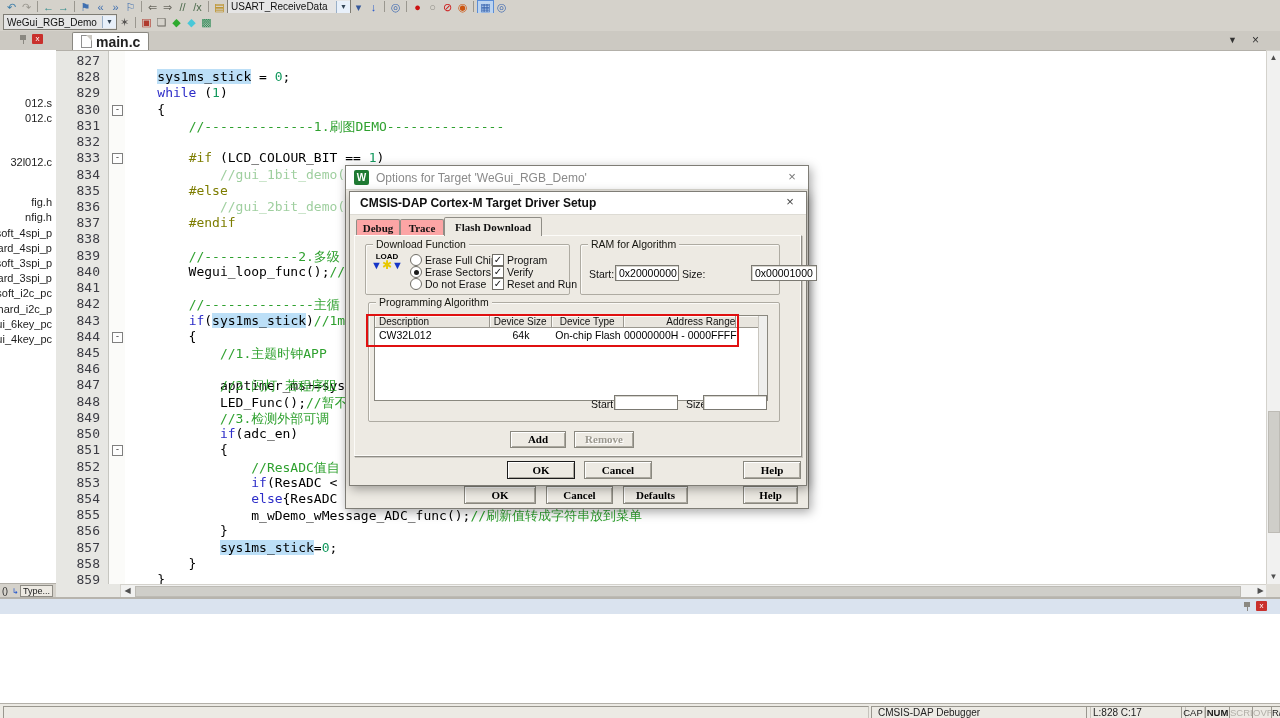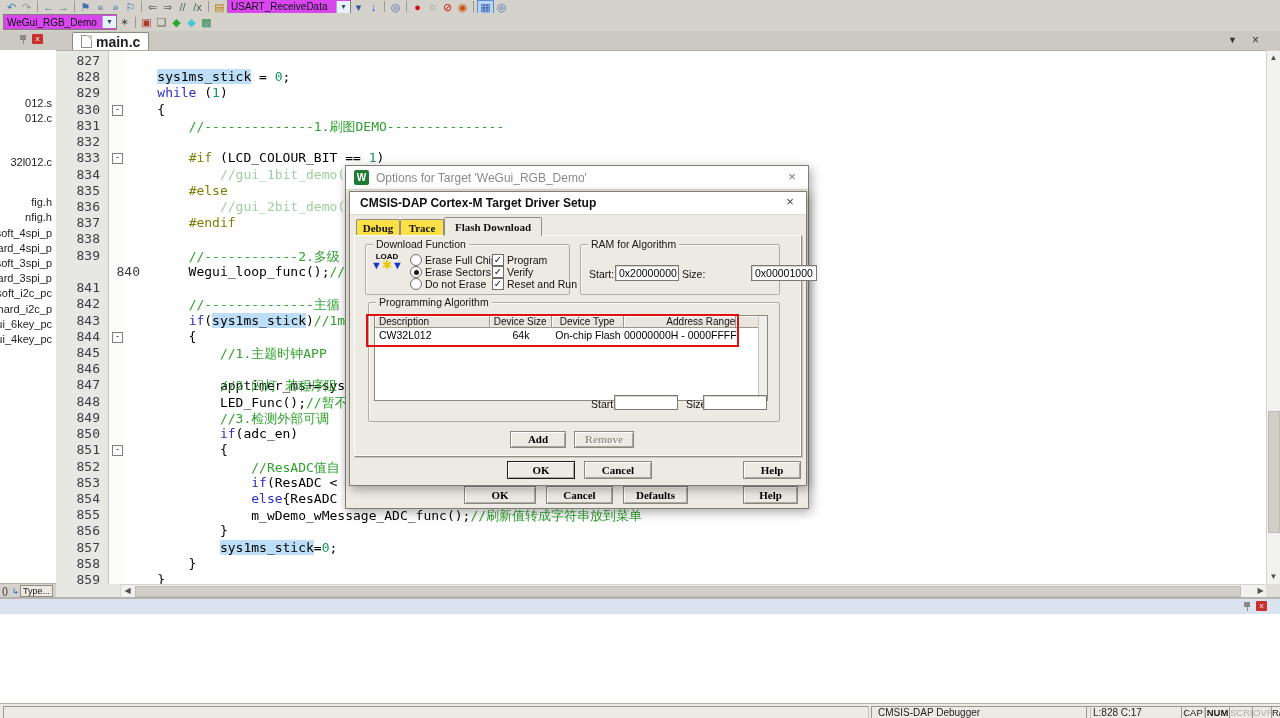--- a/index.html
+++ b/index.html
@@ -4,21 +4,21 @@
 <style>
   html,body{margin:0;padding:0;background:#fff;}
   .canvas{position:relative;width:1280px;height:718px;overflow:hidden;background:#fff;
           font-family:"Liberation Sans",sans-serif;-webkit-font-smoothing:antialiased;}
   .abs{position:absolute;}
 
   
   .tbar{background:#d5d2cb;border-bottom:1px solid #bdbab3;display:flex;align-items:center;overflow:hidden;}
   .ticon{font-size:11px;line-height:12px;width:15px;text-align:center;flex:0 0 auto;}
   .tsep{width:1px;height:11px;background:#9a978f;margin:0 3px;flex:0 0 auto;}
-  .combo{background:#d946ef;border:1px solid #7e7c74;height:14px;display:flex;align-items:center;
+  .combo{background:#e5e5e5;border:1px solid #7e7c74;height:14px;display:flex;align-items:center;
          font-size:10px;color:#111;flex:0 0 auto;}
   .combo .cval{flex:1;padding:0 3px;white-space:nowrap;overflow:hidden;}
   .combo .carr{width:13px;height:12px;background:#e8f0fa;border-left:1px solid #9ab0c8;
                font-size:7px;color:#345;text-align:center;line-height:12px;}
 
   
   .tabbar{background:#ccc9c2;border-bottom:1px solid #9a978f;}
   .edtab{background:#fff;border:1px solid #8a8881;border-bottom:none;border-radius:2px 2px 0 0;
          display:flex;align-items:center;gap:4px;padding:0 8px;font-size:14px;font-weight:bold;color:#222;}
   .docicon{width:9px;height:11px;background:#fdfdfd;border:1px solid #8f8f8f;position:relative;}
@@ -43,21 +43,21 @@
   
   .sbar{background:#f1f1f0;border:1px solid #d4d2cc;}
   .sarrow{position:absolute;color:#4f4f4f;font-size:8px;line-height:12px;width:13px;text-align:center;}
   .sthumb{position:absolute;background:#cfcec9;border:1px solid #bdbbb5;}
 
   
   .dlg{background:#edeae3;border:1px solid #7f7d76;box-shadow:2px 3px 10px rgba(0,0,0,.35);}
   .dtitle{position:absolute;left:0;top:0;right:0;height:23px;background:#fff;border-bottom:1px solid #dddbd4;}
   .dtitle .ttext{position:absolute;top:5px;font-size:12px;white-space:nowrap;}
   .dclose{position:absolute;top:4px;font-size:13px;line-height:14px;color:#444;width:16px;text-align:center;}
-  .tab{position:absolute;background:#fde047;border:1px solid #8f8d86;border-bottom:none;border-radius:2px 2px 0 0;
+  .tab{position:absolute;background:#fca5a5;border:1px solid #8f8d86;border-bottom:none;border-radius:2px 2px 0 0;
        font:11px "Liberation Serif",serif;font-weight:bold;text-align:center;color:#111;}
   .tab.active{background:#edeae3;z-index:3;}
   .pageframe{position:absolute;border:1px solid #8f8d86;border-top-color:#fcfbf8;border-left-color:#fcfbf8;
              box-shadow:inset -1px -1px 0 #fcfbf8, 1px 1px 0 #c9c6bf;}
   .group{position:absolute;border:1px solid #aeaba2;border-radius:2px;box-shadow:inset 1px 1px 0 #fbfaf7;}
   .glabel{position:absolute;top:-7px;left:7px;background:#edeae3;padding:0 3px;font-size:10.5px;color:#15150f;white-space:nowrap;}
   .dl{font-size:10.5px;color:#111;white-space:nowrap;}
   .field{position:absolute;background:#fff;border:1px solid #7b7972;box-shadow:inset 1px 1px 0 #d6d4cd;
          font-size:10.5px;color:#000;padding:0 3px;line-height:14px;overflow:hidden;white-space:nowrap;}
   .btn{position:absolute;background:#edeae3;border:1px solid #8a887f;
@@ -205,21 +205,21 @@
       <div class="lineno" style="top: 131.76px; left: 0px;">835</div>
       <div class="code-line" style="top: 131.76px;"><span class="sg-t">        </span><span class="sg-p">#else</span></div>
       <div class="lineno" style="top: 147.98px; left: 0px;">836</div>
       <div class="code-line" style="top: 147.98px;"><span class="sg-t">            </span><span class="sg-c2">//gui_2bit_demo(</span></div>
       <div class="lineno" style="top: 164.2px; left: 0px;">837</div>
       <div class="code-line" style="top: 164.2px;"><span class="sg-t">        </span><span class="sg-p">#endif</span></div>
       <div class="lineno" style="top: 180.42px; left: 0px;">838</div>
       <div class="code-line" style="top: 180.42px;"></div>
       <div class="lineno" style="top: 196.64px; left: 0px;">839</div>
       <div class="code-line" style="top: 196.64px;"><span class="sg-t">        </span><span class="sg-c">//------------2.多级</span></div>
-      <div class="lineno" style="top: 212.86px; left: 16px; padding-left: 24px;">840</div>
+      <div class="lineno" style="top: 212.86px; left: 0px;">840</div>
       <div class="code-line" style="top: 212.86px;"><span class="sg-t">        Wegui_loop_func();</span><span class="sg-c">//</span></div>
       <div class="lineno" style="top: 229.08px; left: 0px;">841</div>
       <div class="code-line" style="top: 229.08px;"></div>
       <div class="lineno" style="top: 245.3px; left: 0px;">842</div>
       <div class="code-line" style="top: 245.3px;"><span class="sg-t">        </span><span class="sg-c">//--------------主循</span></div>
       <div class="lineno" style="top: 261.52px; left: 0px;">843</div>
       <div class="code-line" style="top: 261.52px;"><span class="sg-t">        </span><span class="sg-k">if</span><span class="sg-t">(</span><span class="sg-h">sys1ms_stick</span><span class="sg-t">)</span><span class="sg-c">//1m</span></div>
       <div class="lineno" style="top: 277.74px; left: 0px;">844</div>
       <div class="code-line" style="top: 277.74px;"><span class="sg-t">        {</span></div>
       <div class="lineno" style="top: 293.96px; left: 0px;">845</div>

